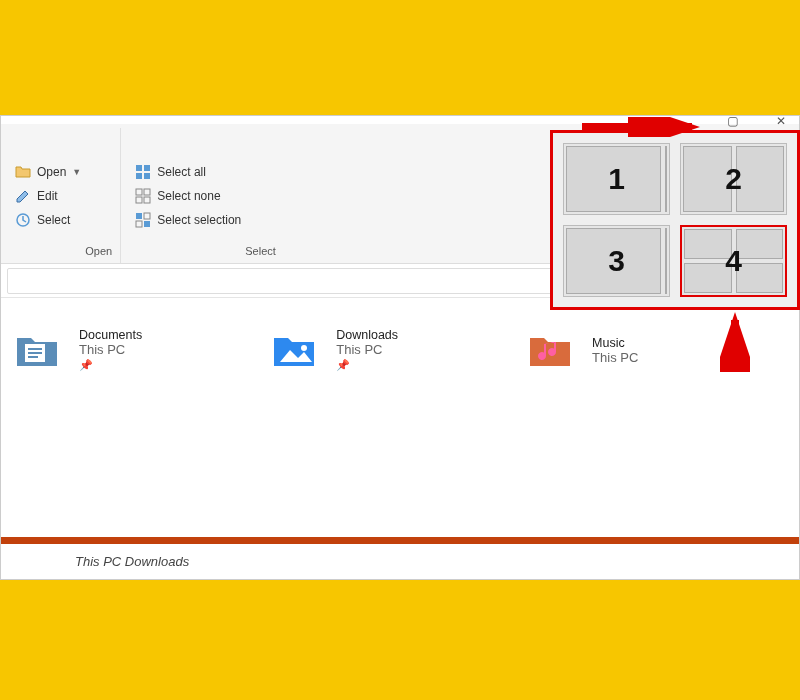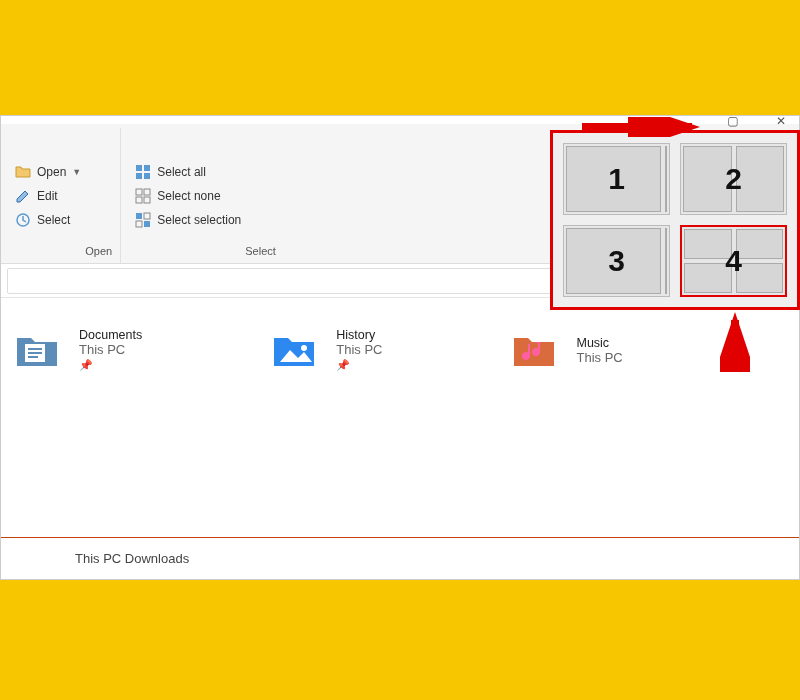--- a/index.html
+++ b/index.html
@@ -92,26 +92,27 @@
     .folder-name { font-size: 12.5px; color: #222; }
     .folder-loc { font-size: 13px; color: #666; }
     .pin { color: #999; font-size: 11px; margin-top: 2px; }
     
     .status-bar {
       position: absolute;
       bottom: 0;
       left: 0;
       right: 0;
       height: 42px;
-      border-top: 1px solid #c2410c;
+      border-top: 7px solid #c2410c;
       display: flex;
       align-items: center;
       padding-left: 74px;
       font-size: 13px;
       color: #444;
+      font-style: italic;
     }
     
     
     .snap-popup {
       position: absolute;
       top: 130px;
       left: 550px;
       width: 250px;
       height: 180px;
       background: #efefef;
@@ -277,21 +278,21 @@
       </div>
     </div>
 
     <div class="folder-item">
       <svg class="folder-icon" viewBox="0 0 44 40">
         <path d="M2 8h14l4 4h22v24H2z" fill="#2d89ef"></path>
           <polygon points="8,32 18,20 26,28 32,22 40,32" fill="#fff"></polygon>
           <circle cx="32" cy="18" r="3" fill="#fff"></circle>
       </svg>
       <div class="folder-meta">
-        <span class="folder-name">History</span>
+        <span class="folder-name">Downloads</span>
         <span class="folder-loc">This PC</span>
         <span class="pin">📌</span>
       </div>
     </div>
 
     <div class="folder-item">
       <svg class="folder-icon" viewBox="0 0 44 40">
         <path d="M2 8h14l4 4h22v24H2z" fill="#d96b3c"></path>
           <path d="M18 14v12a4 4 0 1 1-2-3.5V14l12-2v10a4 4 0 1 1-2-3.5V12z" fill="#ff5fa2"></path>
       </svg>

